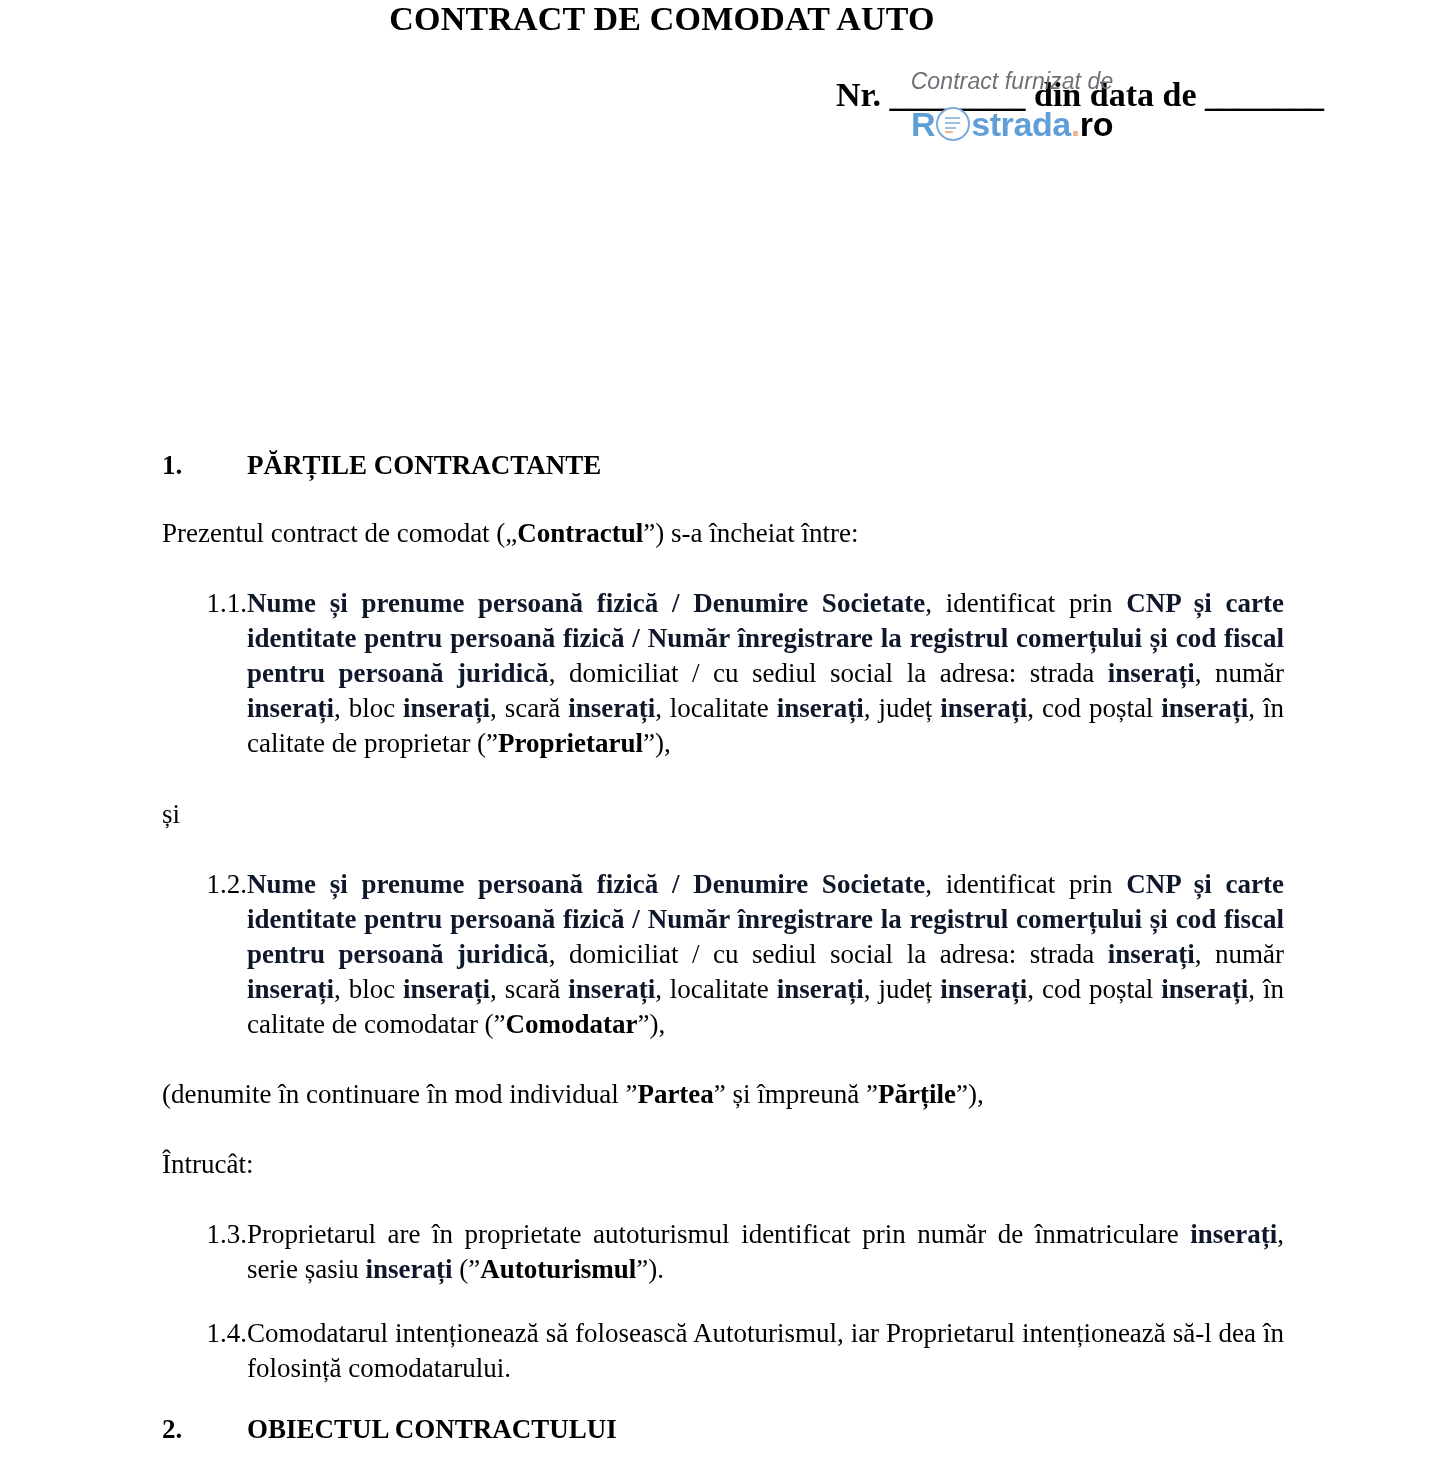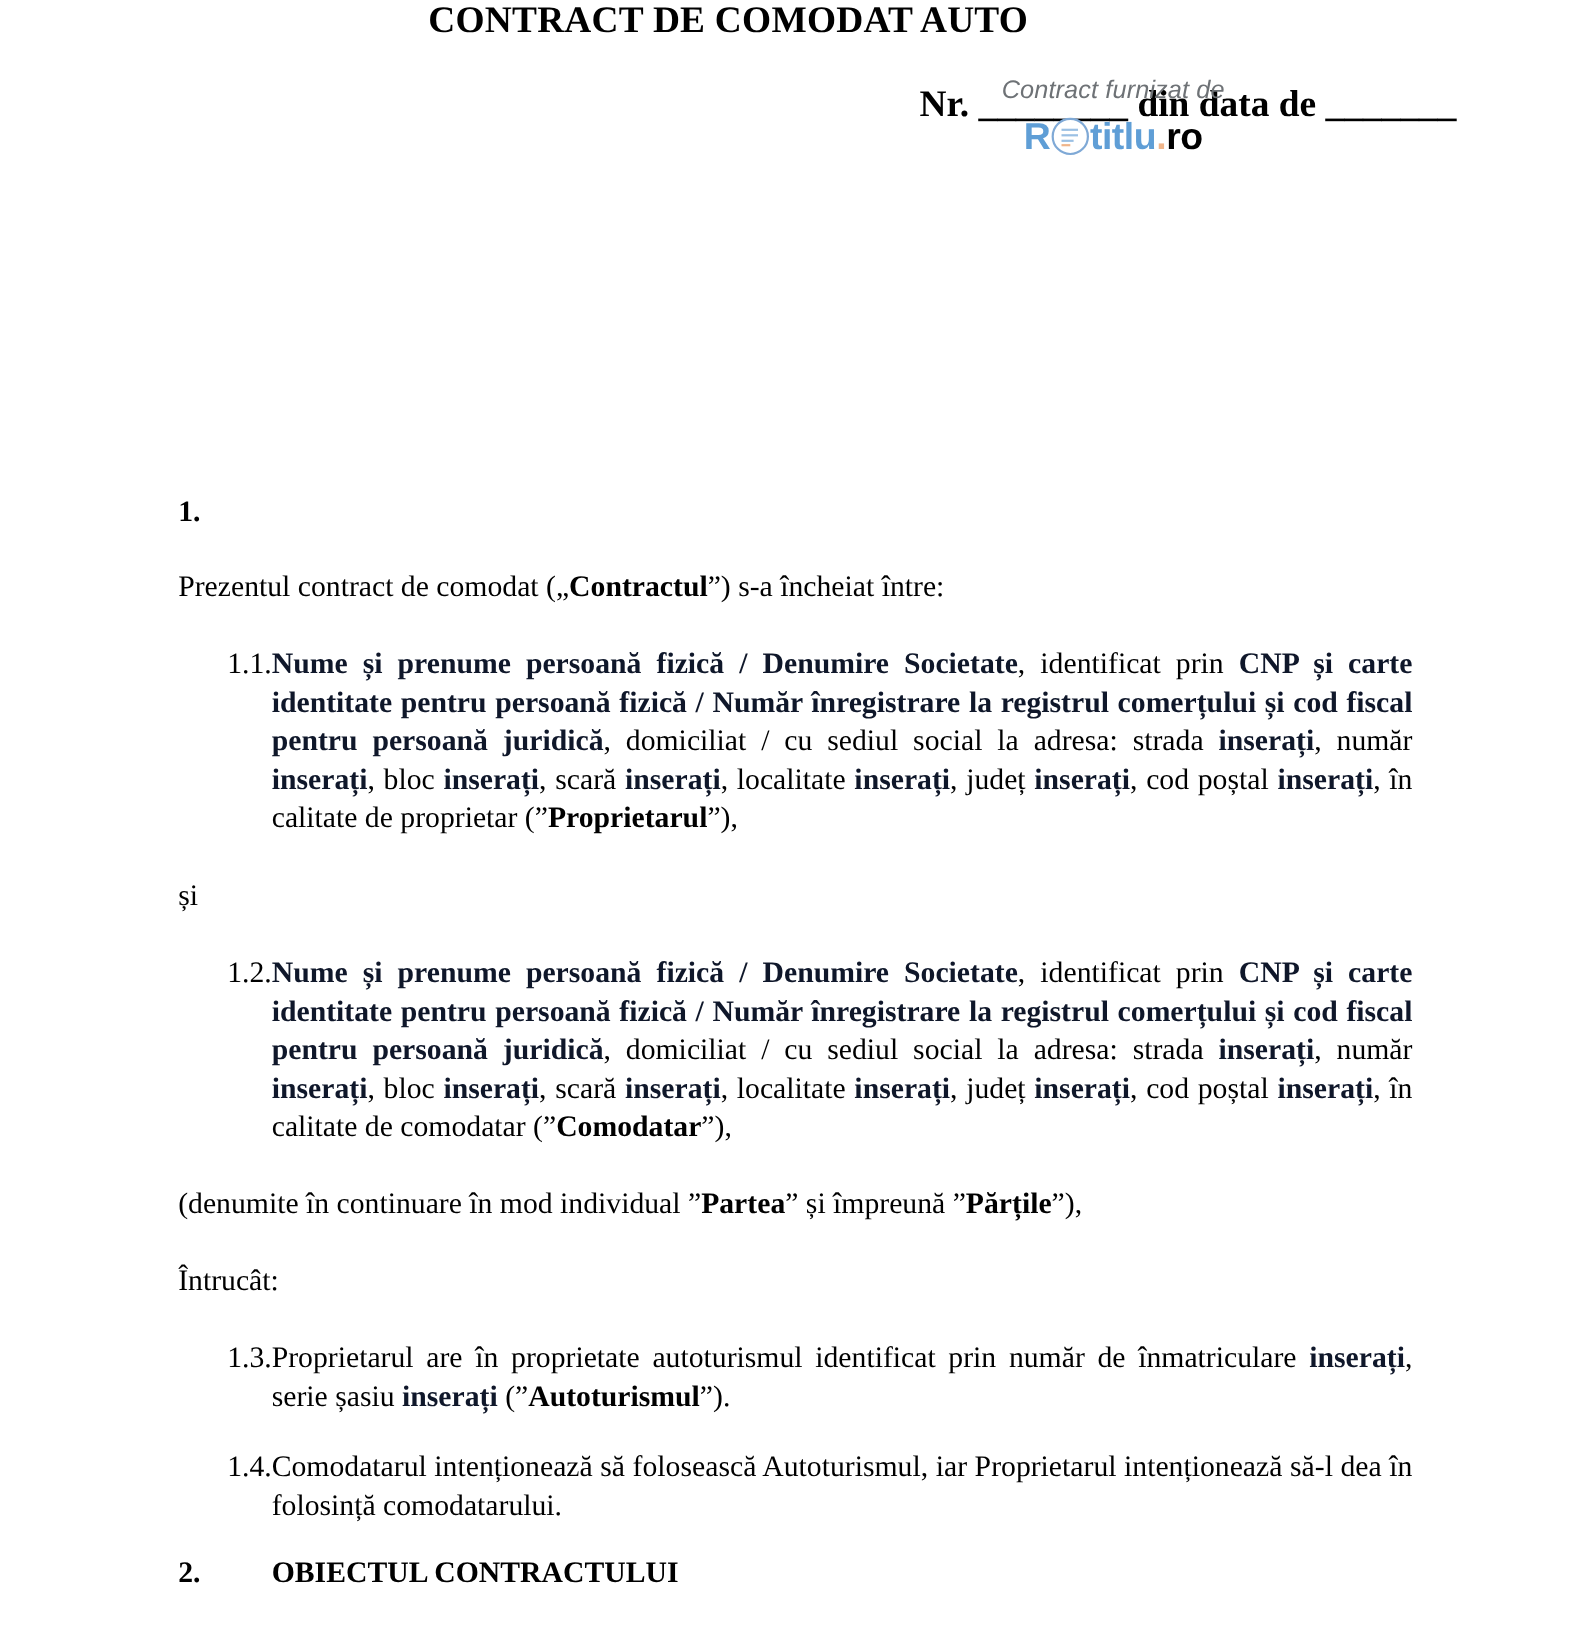--- a/index.html
+++ b/index.html
@@ -148,33 +148,34 @@
   <div class="brand-block">
     <div class="brand-caption">Contract furnizat de</div>
     <div class="brand-logo">
       <span class="lg-r">R</span>
       <span class="doc-mark">
           <i></i>
           <i></i>
           <i></i>
           <i></i>
         </span>
-      <span class="lg-mid">titlu</span>
+      <span class="lg-mid">strada</span>
       <span class="lg-dot">.</span>
       <span class="lg-ro">ro</span>
     </div>
   </div>
 
   <h1 class="doc-title">CONTRACT DE COMODAT AUTO</h1>
   <h2 class="doc-subtitle">Nr. ________ din data de _______</h2>
 
   <div class="content">
 
     <div class="section-head">
       <span class="num">1.</span>
+      <span>PĂRȚILE CONTRACTANTE</span>
     </div>
 
     <div class="sp-35"></div>
 
     <p class="para"><span>Prezentul contract de comodat („</span><span class="b">Contractul</span><span>”) s-a încheiat între:</span></p>
 
     <div class="sp-35"></div>
 
     <p class="para-indent"><span class="num">1.1.</span><span class="blue">Nume și prenume persoană fizică / Denumire Societate</span><span>, identificat prin </span><span class="blue">CNP și carte identitate pentru persoană fizică / Număr înregistrare la registrul comerțului și cod fiscal pentru persoană juridică</span><span>, domiciliat / cu sediul social la adresa: strada </span><span class="blue">inserați</span><span>, număr </span><span class="blue">inserați</span><span>, bloc </span><span class="blue">inserați</span><span>, scară </span><span class="blue">inserați</span><span>, localitate </span><span class="blue">inserați</span><span>, județ </span><span class="blue">inserați</span><span>, cod poștal </span><span class="blue">inserați</span><span>, în calitate de proprietar (”</span><span class="b">Proprietarul</span><span>”),</span></p>
 

